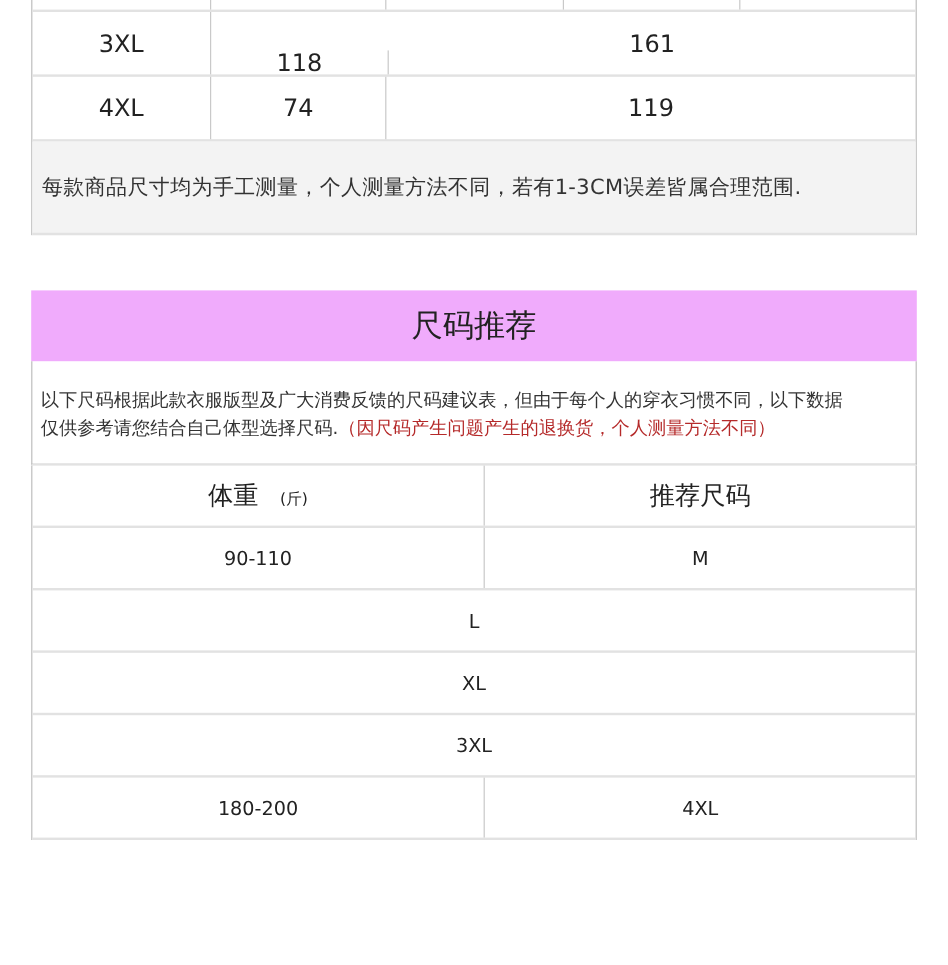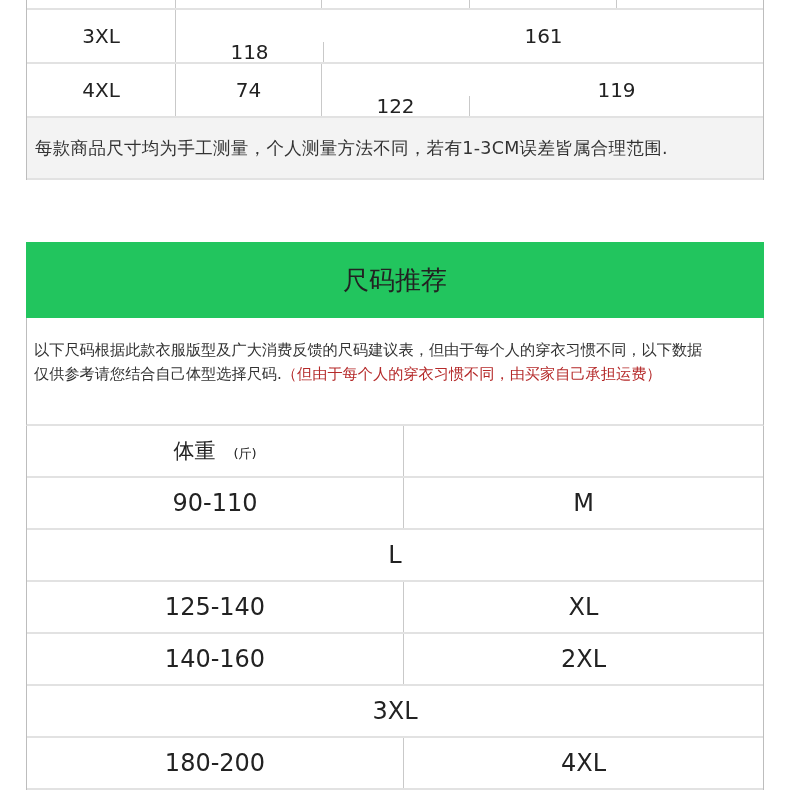--- a/index.html
+++ b/index.html
@@ -10,31 +10,31 @@
   .measure-table { position: absolute; left: 26px; top: -44px; width: 738px; border-left: 1px solid #bdbdbd; border-right: 1px solid #bdbdbd; }
   .m-row { display: flex; height: 54px; border-bottom: 2px solid #e2e2e2; }
   .m-row.partial { height: 54px; }
   .m-cell { display: flex; align-items: center; justify-content: center; font-size: 20px; color: #222; border-right: 1px solid #c9c9c9; }
   .m-cell:last-child { border-right: none; }
   .c0 { width: 149px; }
   .c1 { width: 146px; }
   .c2 { width: 148px; margin-top: 32px; }
   .c3 { width: 147px; }
   .c4 { flex: 1; }
-  .m-note { height: 62px; background: #f3f3f3; display: flex; align-items: center; padding-left: 8px; font-size: 17.5px; color: #333; letter-spacing: 0.3px; border-bottom: 2px solid #e2e2e2; text-align: right; }
+  .m-note { height: 78px; background: #f3f3f3; display: flex; align-items: center; padding-left: 8px; font-size: 17.5px; color: #333; letter-spacing: 0.3px; border-bottom: 2px solid #e2e2e2; text-align: right; }
 
   
   .rec { position: absolute; left: 26px; top: 242px; width: 738px; }
-  .rec-header { height: 76px; background: #22c55e; display: flex; align-items: center; justify-content: center; font-size: 26px; color: #222; }
-  .rec-note { height: 108px; border-left: 1px solid #bdbdbd; border-right: 1px solid #bdbdbd; padding: 20px 0 0 7px; font-size: 15.2px; line-height: 24px; color: #333; border-bottom: 2px solid #e2e2e2; }
+  .rec-header { height: 59px; background: #f0abfc; display: flex; align-items: center; justify-content: center; font-size: 26px; color: #222; }
+  .rec-note { height: 87px; border-left: 1px solid #bdbdbd; border-right: 1px solid #bdbdbd; padding: 20px 0 0 7px; font-size: 15.2px; line-height: 24px; color: #333; border-bottom: 2px solid #e2e2e2; }
   .rec-note .warn { color: #b52a2a; }
   .rec-table { border-left: 1px solid #bdbdbd; border-right: 1px solid #bdbdbd; }
   .r-row { display: flex; height: 52px; border-bottom: 2px solid #e2e2e2; }
   .r-row.head { height: 52px; }
-  .r-cell { display: flex; align-items: center; justify-content: center; font-size: 24px; color: #222; }
+  .r-cell { display: flex; align-items: center; justify-content: center; font-size: 16px; color: #222; }
   .r-cell.left { width: 377px; border-right: 1px solid #c9c9c9; }
   .r-cell.right { flex: 1; }
   .r-row.head .r-cell { font-size: 21px; gap: 16px; }
   .unit { font-size: 13px; margin-left: 2px; margin-top: 6px; }
 </style>
 </head>
 <body>
 
 <div class="measure-table">
   <div class="m-row partial">
@@ -45,53 +45,48 @@
     <div class="m-cell c4"></div>
   </div>
   <div class="m-row">
     <div class="m-cell c0">3XL</div>
     <div class="m-cell c2">118</div>
     <div class="m-cell c4">161</div>
   </div>
   <div class="m-row">
     <div class="m-cell c0">4XL</div>
     <div class="m-cell c1">74</div>
-    <div class="m-cell c2">122</div>
     <div class="m-cell c4">119</div>
   </div>
   <div class="m-note">每款商品尺寸均为手工测量，个人测量方法不同，若有1-3CM误差皆属合理范围.</div>
 </div>
 
 <div class="rec">
   <div class="rec-header">尺码推荐</div>
   <div class="rec-note">
     <div>以下尺码根据此款衣服版型及广大消费反馈的尺码建议表，但由于每个人的穿衣习惯不同，以下数据</div>
-    <div><span>仅供参考请您结合自己体型选择尺码.</span><span class="warn">（但由于每个人的穿衣习惯不同，由买家自己承担运费）</span></div>
+    <div><span>仅供参考请您结合自己体型选择尺码.</span><span class="warn">（因尺码产生问题产生的退换货，个人测量方法不同）</span></div>
   </div>
   <div class="rec-table">
     <div class="r-row head">
       <div class="r-cell left">
         <span>体重</span>
           <span class="unit">(斤)</span>
       </div>
+      <div class="r-cell right">推荐尺码</div>
     </div>
     <div class="r-row">
       <div class="r-cell left">90-110</div>
       <div class="r-cell right">M</div>
     </div>
     <div class="r-row">
       <div class="r-cell right">L</div>
     </div>
     <div class="r-row">
-      <div class="r-cell left">125-140</div>
       <div class="r-cell right">XL</div>
-    </div>
-    <div class="r-row">
-      <div class="r-cell left">140-160</div>
-      <div class="r-cell right">2XL</div>
     </div>
     <div class="r-row">
       <div class="r-cell right">3XL</div>
     </div>
     <div class="r-row">
       <div class="r-cell left">180-200</div>
       <div class="r-cell right">4XL</div>
     </div>
   </div>
 </div>

